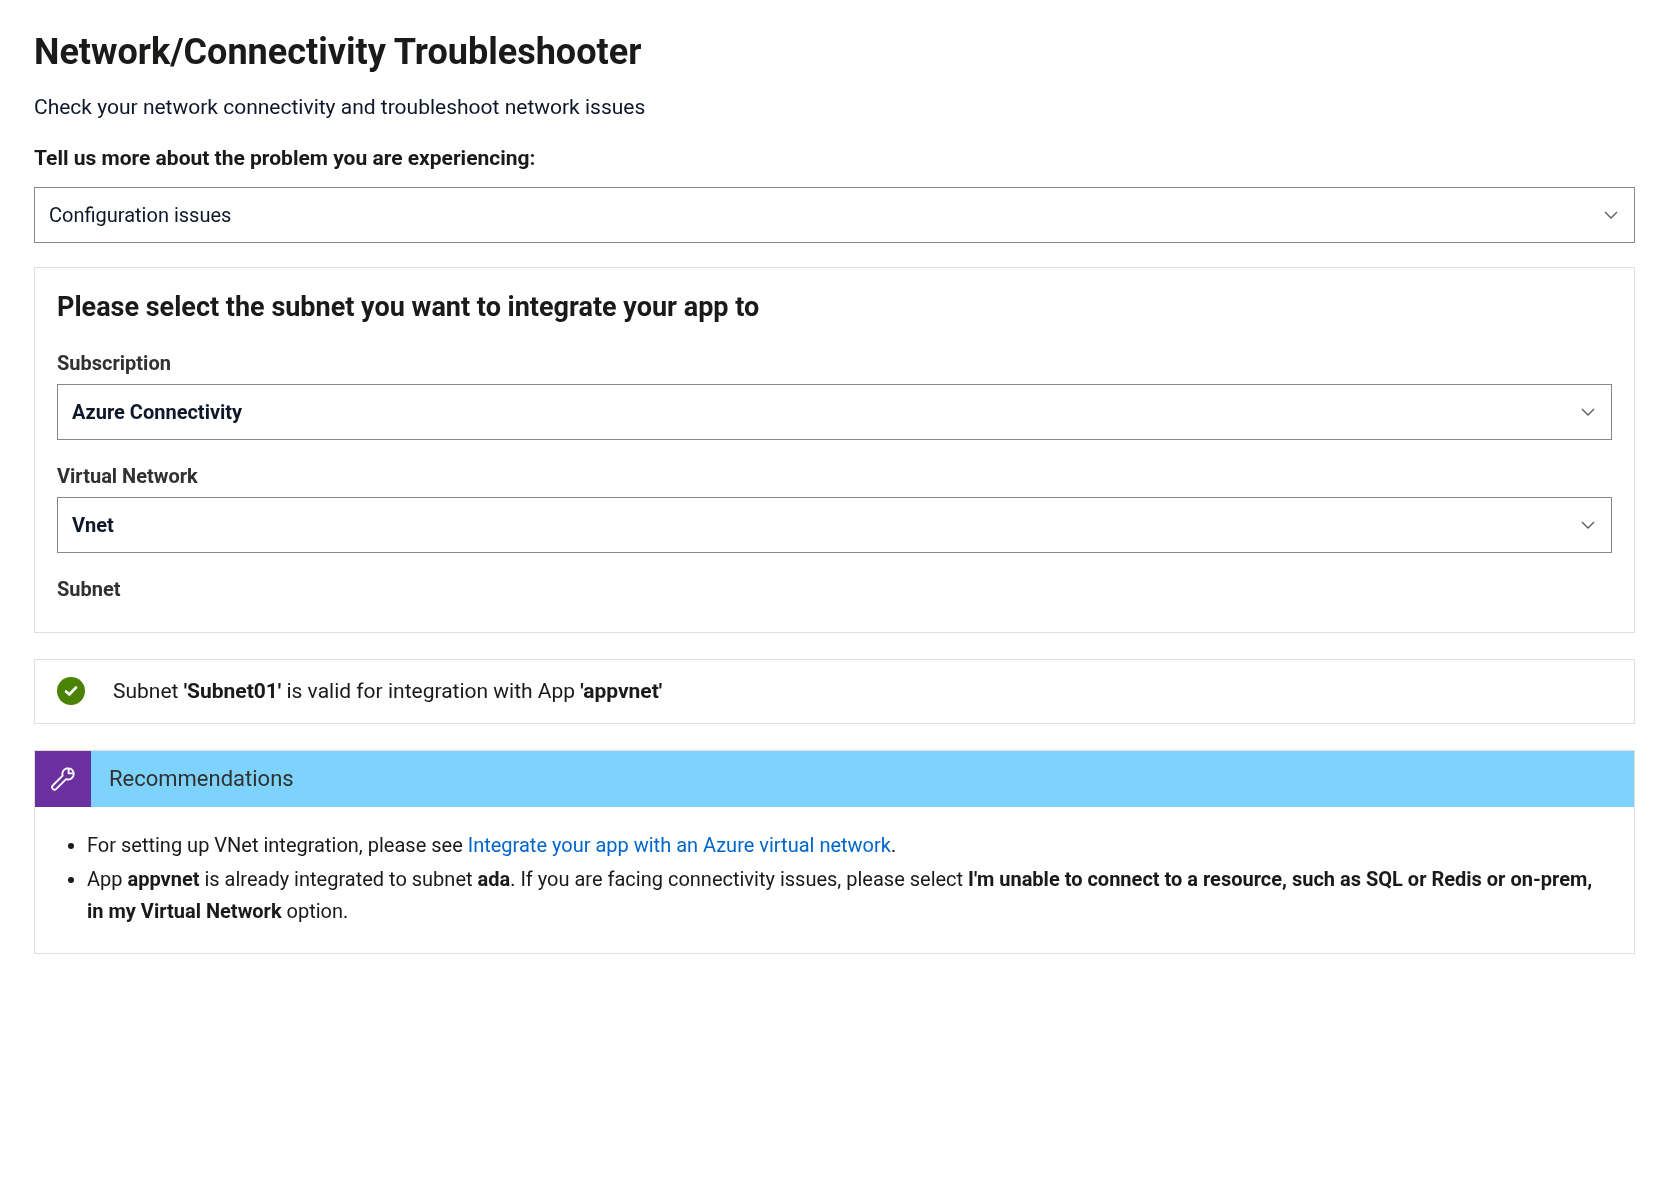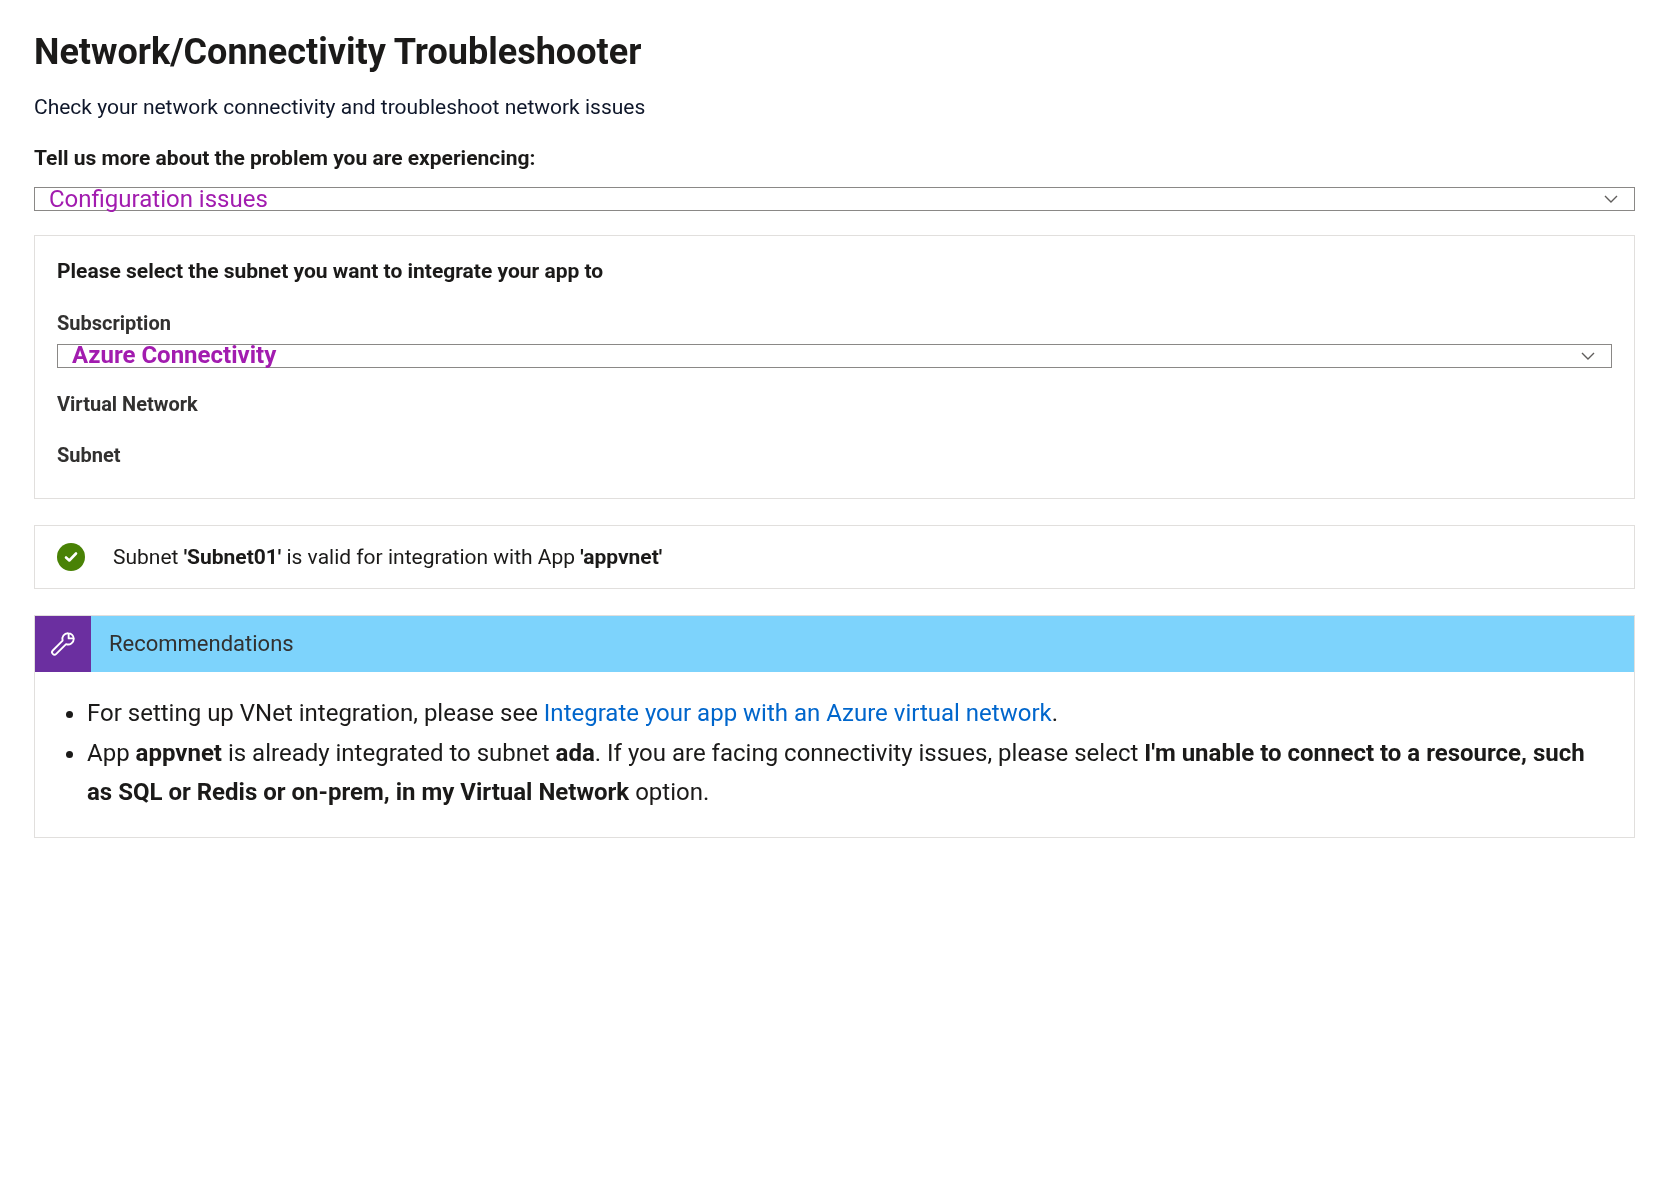--- a/index.html
+++ b/index.html
@@ -29,24 +29,24 @@
       margin-bottom: 14px;
     }
     .select-wrap {
       position: relative;
       width: 100%;
     }
     .select-box {
       width: 100%;
       border: 1px solid #8a8886;
       background: #ffffff;
-      font-size: 24px;
-      color: #a21caf;
+      font-size: 20px;
+      color: #0f172a;
       padding: 8px 44px 8px 14px;
-      height: 24px;
+      height: 56px;
       display: flex;
       align-items: center;
       cursor: pointer;
       font-family: inherit;
     }
     .chevron {
       position: absolute;
       right: 16px;
       top: 50%;
       transform: translateY(-50%);
@@ -55,21 +55,21 @@
     }
     .chevron svg { width: 16px; height: 16px; }
     .chevron svg path { stroke: #605e5c; stroke-width: 1.4; fill: none; }
 
     .panel {
       border: 1px solid #e1dfdd;
       padding: 20px 22px 22px 22px;
       margin-top: 24px;
     }
     .panel-heading {
-      font-size: 21px;
+      font-size: 27px;
       font-weight: 700;
       color: #1b1a19;
       margin-bottom: 22px;
     }
     .field { margin-bottom: 22px; font-weight: bold; }
     .field:last-child { margin-bottom: 0; }
     .field-label {
       font-size: 20px;
       color: #323130;
       margin-bottom: 6px;
@@ -125,21 +125,21 @@
       align-items: center;
     }
     .reco-body {
       padding: 22px 26px 24px 26px;
     }
     .reco-body ul {
       list-style: disc;
       padding-left: 26px;
     }
     .reco-body li {
-      font-size: 24px;
+      font-size: 20px;
       color: #1b1a19;
       margin-bottom: 2px;
       line-height: 1.6;
     }
     .reco-body a {
       color: #0066cc;
       text-decoration: none;
     }
     .b { font-weight: 700; }
   </style>
@@ -173,20 +173,30 @@
       <span class="chevron">
         <svg viewBox="0 0 16 16">
             <path d="M2 5 L8 11 L14 5"></path>
           </svg>
       </span>
     </div>
   </div>
 
   <div class="field">
     <label class="field-label">Virtual Network</label>
+    <div class="select-wrap">
+      <div class="select-box">
+        <span>Vnet</span>
+      </div>
+      <span class="chevron">
+        <svg viewBox="0 0 16 16">
+            <path d="M2 5 L8 11 L14 5"></path>
+          </svg>
+      </span>
+    </div>
   </div>
 
   <div class="field">
     <label class="field-label">Subnet</label>
   </div>
 </div>
 
 <div class="status-box">
   <span class="success-circle">
     <svg viewBox="0 0 16 16">

